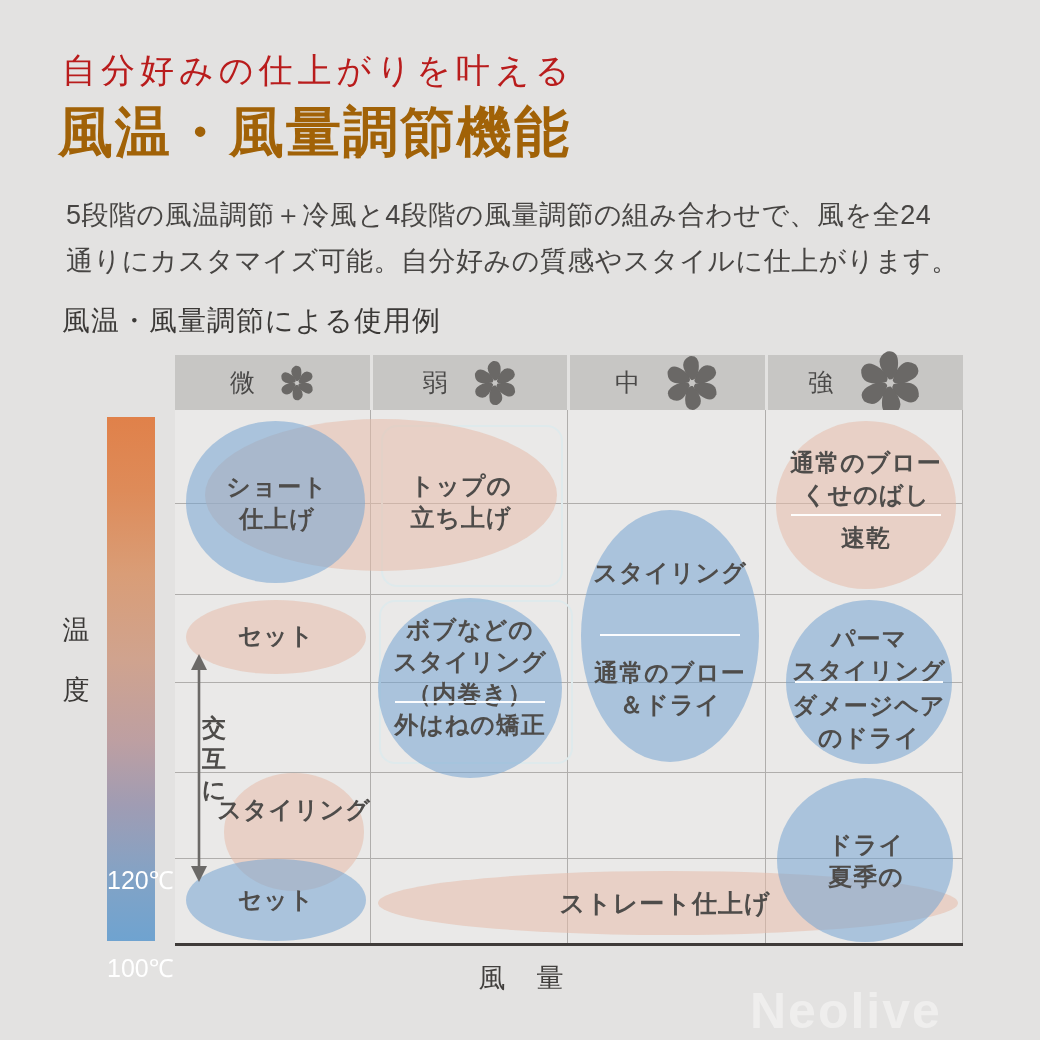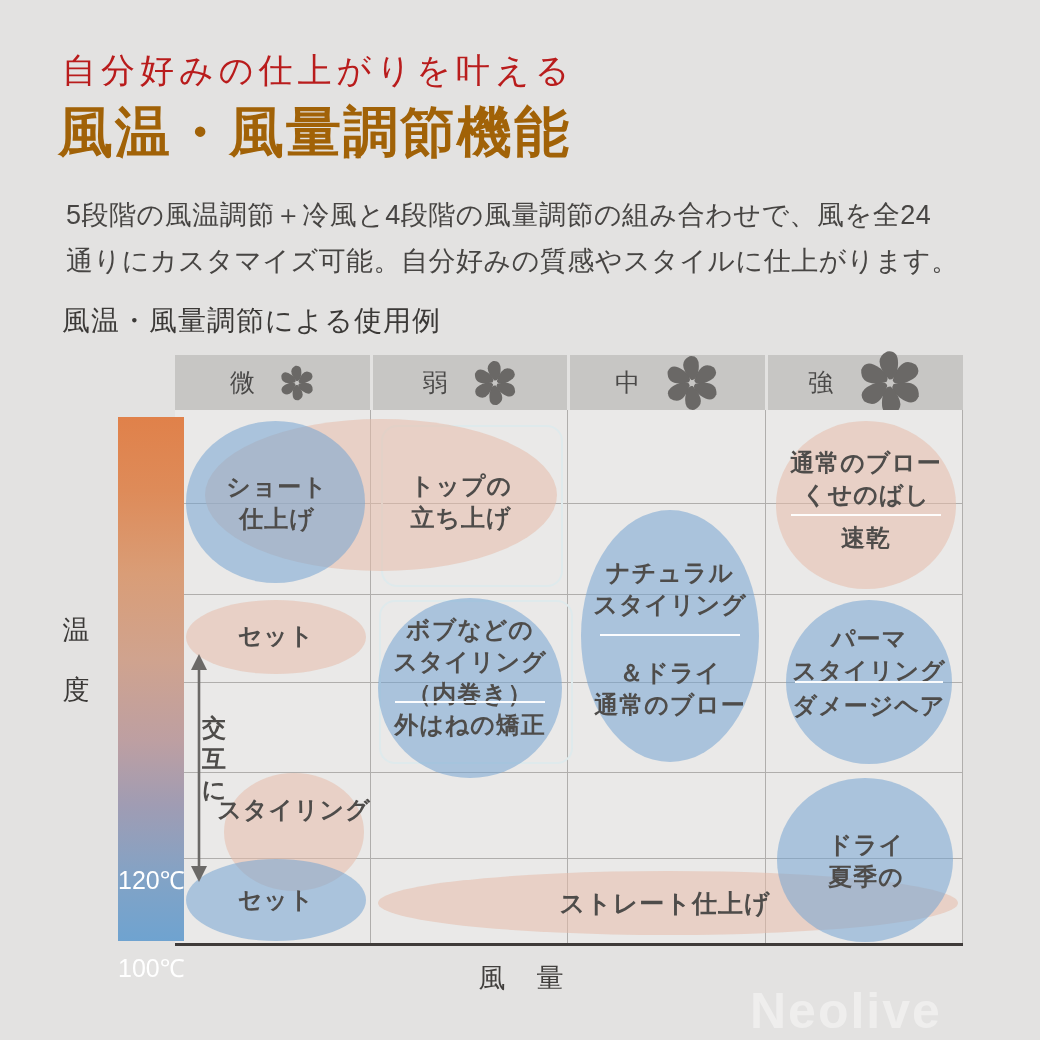--- a/index.html
+++ b/index.html
@@ -28,21 +28,21 @@
   }
   
   .hcell{
     position:absolute; top:355px; height:55px; background:#c7c6c4;
     display:flex; align-items:center; justify-content:center; gap:24px;
   }
   .hcell .col-label{ font-size:25px; color:#4a4948; }
   .fan{ flex:0 0 auto; }
   
   .temp-bar{
-    position:absolute; left:118px; top:417px; width:66px; height:524px;
+    position:absolute; left:107px; top:417px; width:48px; height:524px;
     background:linear-gradient(180deg,
       #e0814a 0%, #de8b59 14%, #d99d77 30%, #d0a38e 46%,
       #bd9fa2 62%, #a09cb3 74%, #82a3c6 88%, #6fa3d0 100%);
   }
   .temp-tick{
     position:absolute; left:0; width:66px; text-align:center;
     color:#ffffff; font-size:25px; font-weight:500;
   }
   .temp-axis-label{
     position:absolute; left:60px; top:612px; width:32px;
@@ -206,45 +206,45 @@
     <div>ボブなどの</div>
     <div>スタイリング</div>
     <div>（内巻き）</div>
   </div>
   <div class="divider" style="left:395px;top:701px;width:150px;"></div>
   <div class="blob-label" style="left:370px;top:709px;width:200px;">
     <div>外はねの矯正</div>
   </div>
 
   <div class="blob-label" style="left:570px;top:557px;width:200px;">
-    <div>ナチュラル</div>
     <div>スタイリング</div>
   </div>
   <div class="divider" style="left:600px;top:634px;width:140px;"></div>
   <div class="blob-label" style="left:570px;top:657px;width:200px;">
+    <div>通常のブロー</div>
     <div>＆ドライ</div>
-    <div>通常のブロー</div>
   </div>
 
   <div class="blob-label" style="left:766px;top:447px;width:200px;">
     <div>通常のブロー</div>
     <div>くせのばし</div>
   </div>
   <div class="divider" style="left:791px;top:514px;width:150px;"></div>
   <div class="blob-label" style="left:766px;top:522px;width:200px;text-align:center;">
     <div>速乾</div>
   </div>
 
   <div class="blob-label" style="left:769px;top:615px;width:200px;margin-top:8px;">
     <div>パーマ</div>
     <div>スタイリング</div>
   </div>
   <div class="divider" style="left:795px;top:681px;width:148px;"></div>
   <div class="blob-label" style="left:769px;top:690px;width:200px;">
     <div>ダメージヘア</div>
+    <div>のドライ</div>
   </div>
 
   <div class="blob-label" style="left:194px;top:794px;width:200px;">
     <div>スタイリング</div>
   </div>
   <div class="blob-label" style="left:176px;top:884px;width:200px;">
     <div>セット</div>
   </div>
   <div class="blob-label" style="left:515px;top:887px;width:300px;font-size:25px;">
     <div>ストレート仕上げ</div>

